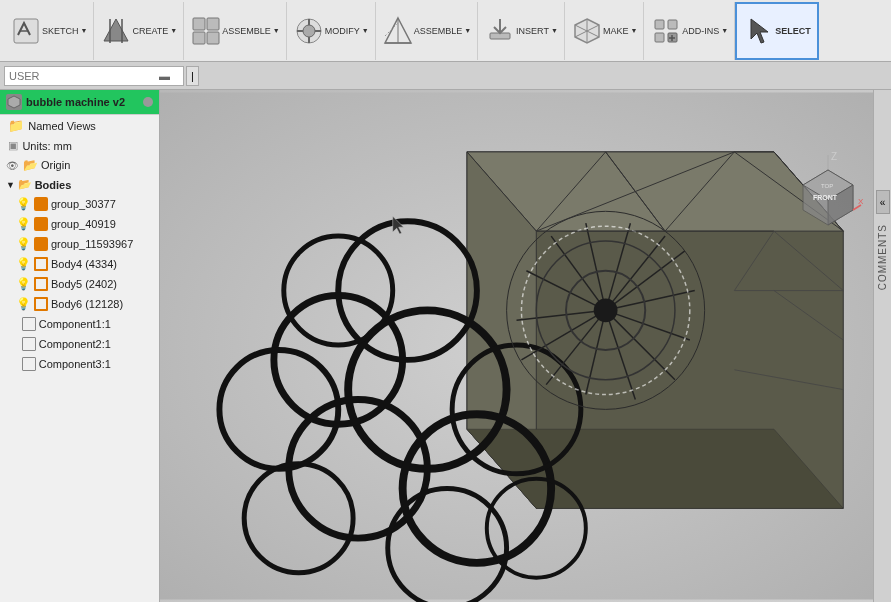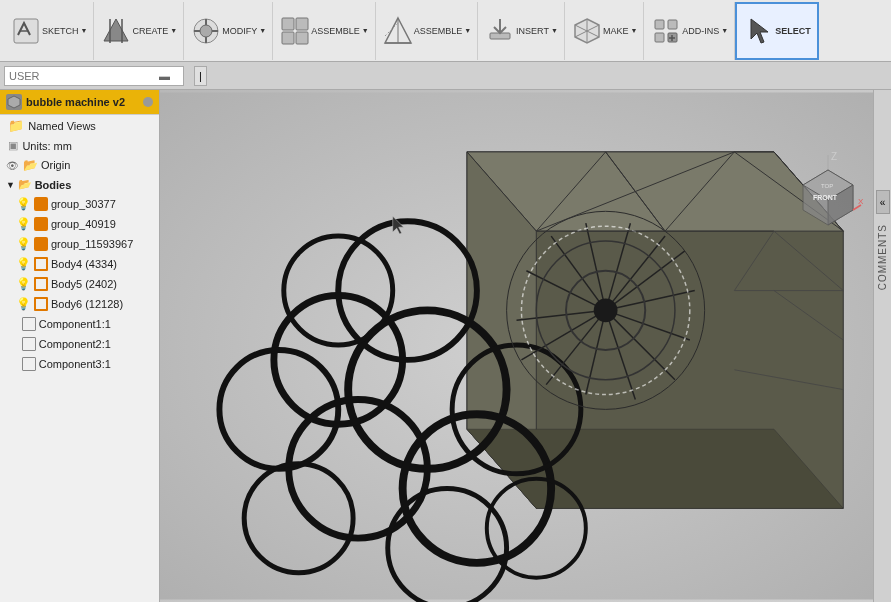--- a/index.html
+++ b/index.html
@@ -44,21 +44,21 @@
     .tool-label .arrow { font-size: 7px; }
 
     
     #second-bar {
       display: flex;
       align-items: center;
       background: #d0d0d0;
       height: 28px;
       border-bottom: 1px solid #aaa;
       padding: 0 4px;
-      gap: 10px;
+      gap: 2px;
     }
     #search-input-bar {
       display: flex;
       align-items: center;
       background: white;
       border: 1px solid #aaa;
       height: 20px;
       width: 180px;
       padding: 0 4px;
       font-size: 11px;
@@ -94,21 +94,21 @@
       border-right: 1px solid #aaa;
       overflow-y: auto;
       flex-shrink: 0;
     }
 
     
     .project-header {
       display: flex;
       align-items: center;
       padding: 4px 6px;
-      background: #eab308;
+      background: #22c55e;
       border-bottom: 1px solid #ccc;
       gap: 4px;
       cursor: pointer;
     }
     .project-header .proj-icon {
       width: 16px; height: 16px;
       background: #888;
       border-radius: 2px;
       display: flex; align-items: center; justify-content: center;
       color: white; font-size: 10px;
@@ -222,45 +222,45 @@
     </div>
     <div class="tool-label">
       <span>CREATE</span>
         <span class="arrow">▼</span>
     </div>
   </div>
 
   <div class="tool-group">
     <div class="tool-icon">
       <svg width="32" height="32" viewBox="0 0 32 32">
+        <rect x="3" y="3" width="12" height="12" rx="1" fill="#bbb" stroke="#777" stroke-width="1"></rect>
+        <rect x="17" y="3" width="12" height="12" rx="1" fill="#bbb" stroke="#777" stroke-width="1"></rect>
+        <rect x="3" y="17" width="12" height="12" rx="1" fill="#bbb" stroke="#777" stroke-width="1"></rect>
+        <rect x="17" y="17" width="12" height="12" rx="1" fill="#bbb" stroke="#777" stroke-width="1"></rect>
+      </svg>
+    </div>
+    <div class="tool-label">
+      <span>ASSEMBLE</span>
+        <span class="arrow">▼</span>
+    </div>
+  </div>
+
+  <div class="tool-group">
+    <div class="tool-icon">
+      <svg width="32" height="32" viewBox="0 0 32 32">
         <circle cx="16" cy="16" r="12" fill="#ddd" stroke="#888" stroke-width="1"></circle>
         <circle cx="16" cy="16" r="6" fill="#aaa" stroke="#666" stroke-width="1"></circle>
         <line x1="16" y1="4" x2="16" y2="10" stroke="#666" stroke-width="2"></line>
         <line x1="16" y1="22" x2="16" y2="28" stroke="#666" stroke-width="2"></line>
         <line x1="4" y1="16" x2="10" y2="16" stroke="#666" stroke-width="2"></line>
         <line x1="22" y1="16" x2="28" y2="16" stroke="#666" stroke-width="2"></line>
       </svg>
     </div>
     <div class="tool-label">
       <span>MODIFY</span>
-        <span class="arrow">▼</span>
-    </div>
-  </div>
-
-  <div class="tool-group">
-    <div class="tool-icon">
-      <svg width="32" height="32" viewBox="0 0 32 32">
-        <rect x="3" y="3" width="12" height="12" rx="1" fill="#bbb" stroke="#777" stroke-width="1"></rect>
-        <rect x="17" y="3" width="12" height="12" rx="1" fill="#bbb" stroke="#777" stroke-width="1"></rect>
-        <rect x="3" y="17" width="12" height="12" rx="1" fill="#bbb" stroke="#777" stroke-width="1"></rect>
-        <rect x="17" y="17" width="12" height="12" rx="1" fill="#bbb" stroke="#777" stroke-width="1"></rect>
-      </svg>
-    </div>
-    <div class="tool-label">
-      <span>ASSEMBLE</span>
         <span class="arrow">▼</span>
     </div>
   </div>
 
   <div class="tool-group">
     <div class="tool-icon">
       <svg width="32" height="32" viewBox="0 0 32 32">
         <path d="M16 3 L29 28 L3 28 Z" fill="none" stroke="#777" stroke-width="1.5"></path>
         <path d="M16 3 L16 28" stroke="#777" stroke-width="1"></path>
         <path d="M3 28 L29 28" stroke="#777" stroke-width="1.5"></path>

